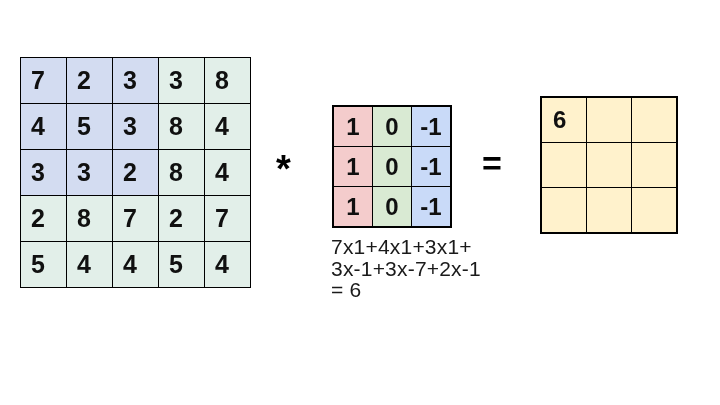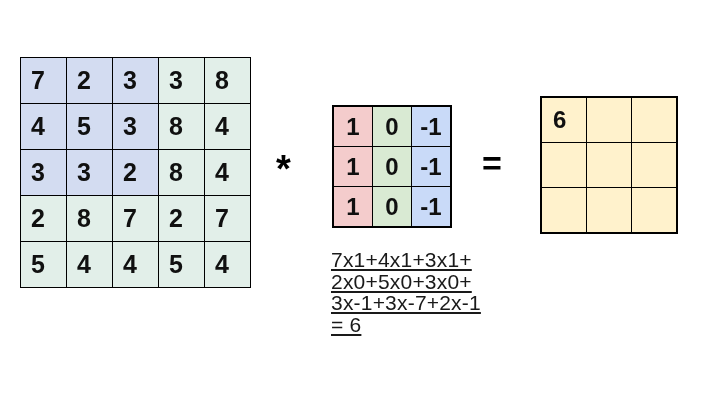--- a/index.html
+++ b/index.html
@@ -62,27 +62,26 @@
   .op{
     position:absolute;
     font-weight:700;
     color:#000;
     line-height:1;
   }
   .op.mul{left:276px;top:150px;font-size:38px;}
   .op.eq{left:482px;top:146px;font-size:34px;}
   .calc{
     position:absolute;
-    left:331px;top:249px;
+    left:331px;top:236px;
     font-size:21px;
     line-height:21.5px;
     font-weight:400;
     color:#1a1a1a;
     letter-spacing:0.2px;
-    text-decoration:underline;
   }
 </style>
 </head>
 <body>
 
 <div class="canvas">
 
   <div class="matrix input">
     <div class="cell hl">7</div>
     <div class="cell hl">2</div>
@@ -126,21 +125,20 @@
     <div class="cell c1">0</div>
     <div class="cell c2">-1</div>
 
     <div class="cell c0">1</div>
     <div class="cell c1">0</div>
     <div class="cell c2">-1</div>
   </div>
 
   <div class="calc">
     <div>7x1+4x1+3x1+</div>
-    <div>2x0+5x0+3x0+</div>
     <div>3x-1+3x-7+2x-1</div>
     <div>= 6</div>
   </div>
 
   <span class="op eq">=</span>
 
   <div class="matrix output">
     <div class="cell yl">6</div>
     <div class="cell yl"></div>
     <div class="cell yl"></div>

